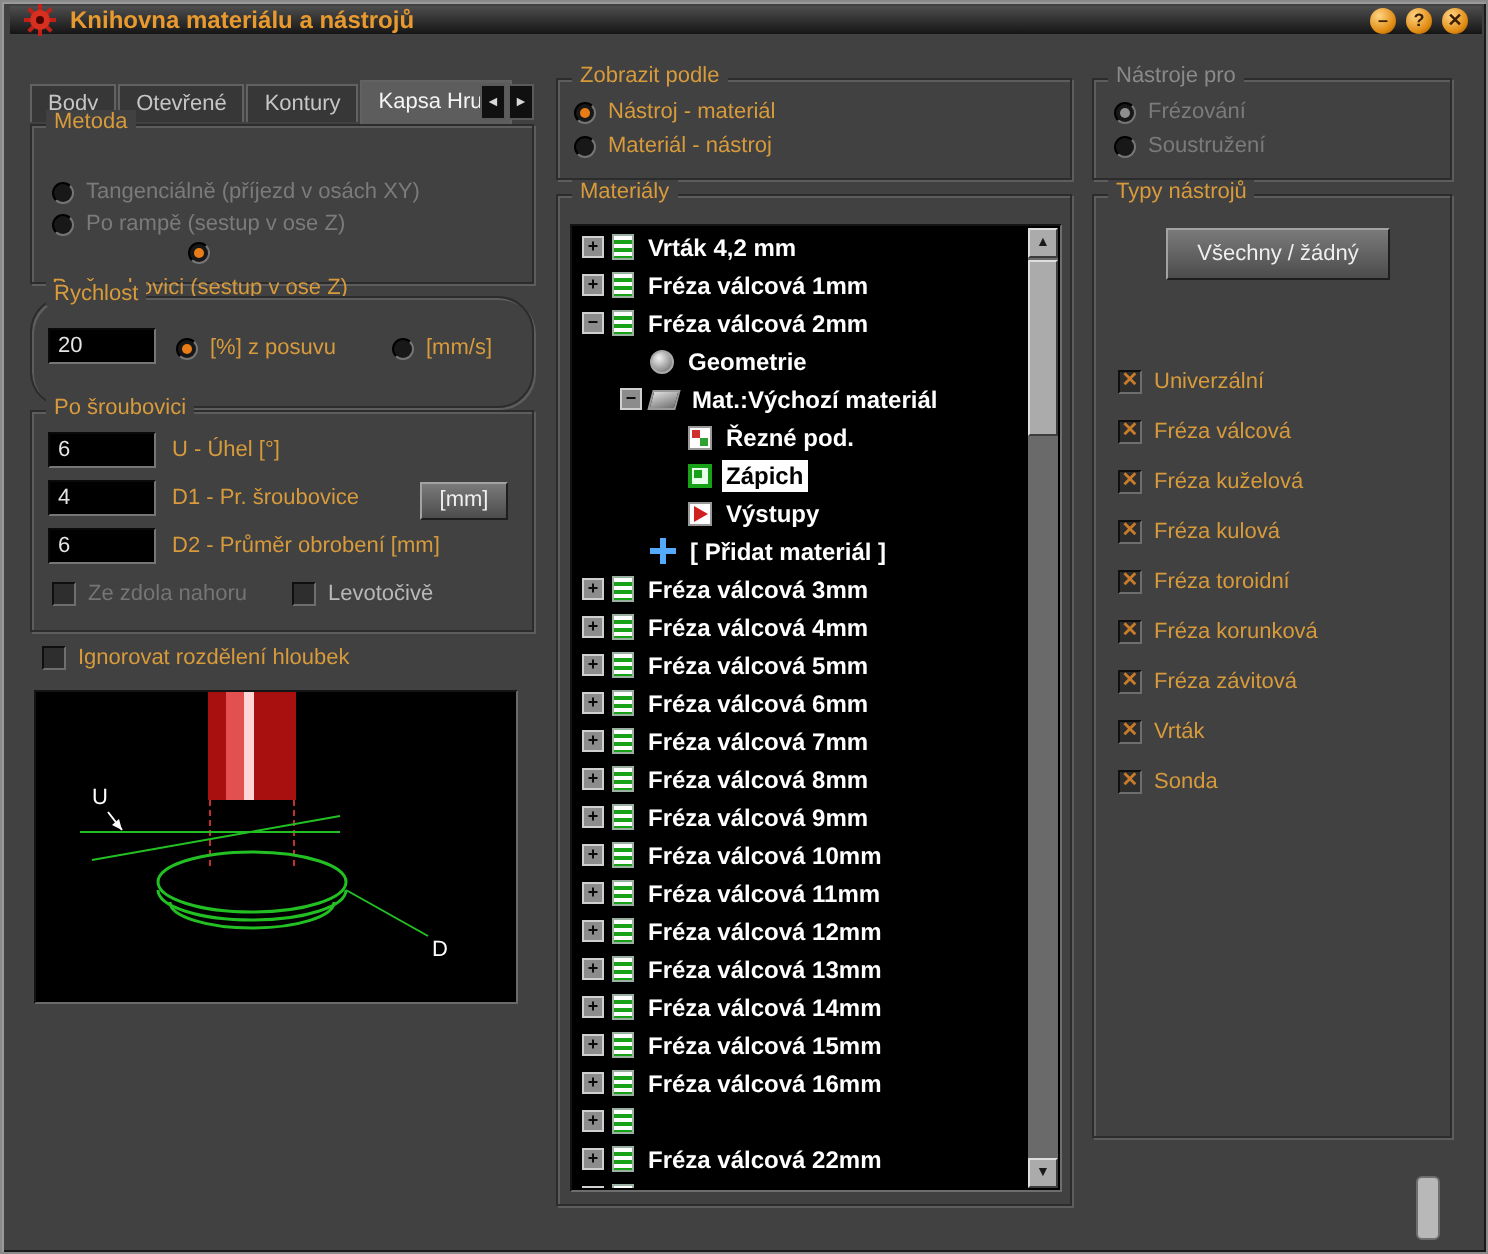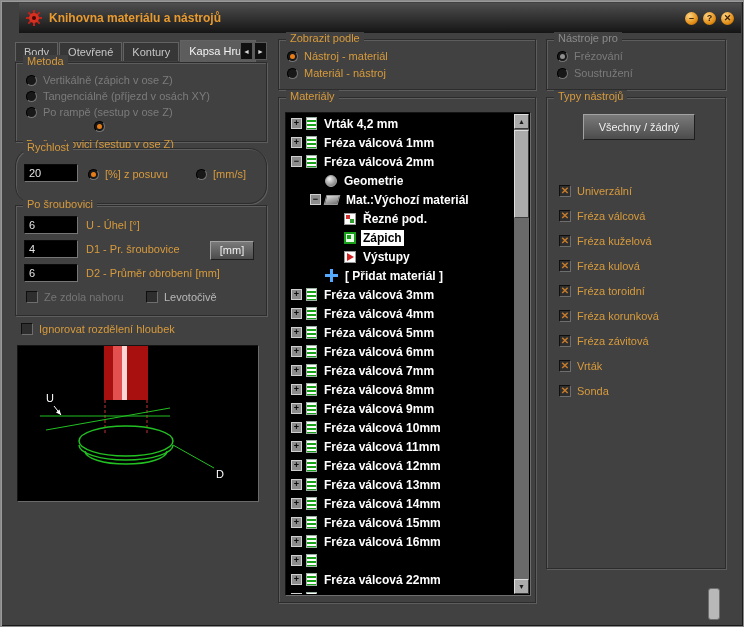--- a/index.html
+++ b/index.html
@@ -3,21 +3,21 @@
 <meta charset="utf-8">
 <style>
   * { box-sizing: border-box; margin:0; padding:0; }
   html,body { width:744px; height:627px; overflow:hidden; background:#000; }
   body { font-family:"Liberation Sans", sans-serif; font-size:11px; }
 
   .window { position:absolute; inset:0; background:#414141;
             border:1px solid #8a8a8a;
             box-shadow: inset 1px 1px 0 #9a9a9a, inset -1px -1px 0 #1a1a1a; }
 
-  .titlebar { position:absolute; left:18px; top:2px; right:2px; height:30px;
+  .titlebar { position:absolute; left:4px; top:2px; right:2px; height:14px;
               background:linear-gradient(180deg,#4e4e4e,#151515);
               display:flex; align-items:center; padding:0 7px;justify-content:flex-end; }
   .app-icon { flex:none; }
   .title { color:#e89a2e; font-weight:bold; font-size:12px; margin-left:7px; }
   .win-buttons { margin-left:auto; display:flex; gap:5px; }
   .win-btn { width:13px; height:13px; border-radius:50%;
              background:radial-gradient(circle at 35% 30%, #ffd484, #e08a10 65%, #8a5200);
              color:#3a2000; font-size:9px; line-height:13px; text-align:center; font-weight:bold; }
 
   .group { position:absolute; border:1px solid #2c2c2c;
@@ -149,24 +149,20 @@
       <div class="tab">Kontury</div>
       <div class="tab active">Kapsa Hrub</div>
     </div>
   <div class="tab-scroll">
     <span class="tsbtn">◄</span>
     <span class="tsbtn">►</span>
   </div>
 
   <div class="group" style="left:14px; top:61px; width:252px; height:80px;">
     <span class="legend">Metoda</span>
-    <div class="radio-row" style="left:10px; top:10px;">
-      <span class="radio dis"></span>
-      <span class="rlabel dis">Vertikálně (zápich v ose Z)</span>
-    </div>
     <div class="radio-row" style="left:10px; top:26px;">
       <span class="radio dis"></span>
       <span class="rlabel dis">Tangenciálně (příjezd v osách XY)</span>
     </div>
     <div class="radio-row" style="left:10px; top:42px;">
       <span class="radio dis"></span>
       <span class="rlabel dis">Po rampě (sestup v ose Z)</span>
     </div>
     <div class="radio-row" style="left:10px; top:58px;flex-direction:column;">
       <span class="radio on"></span>

